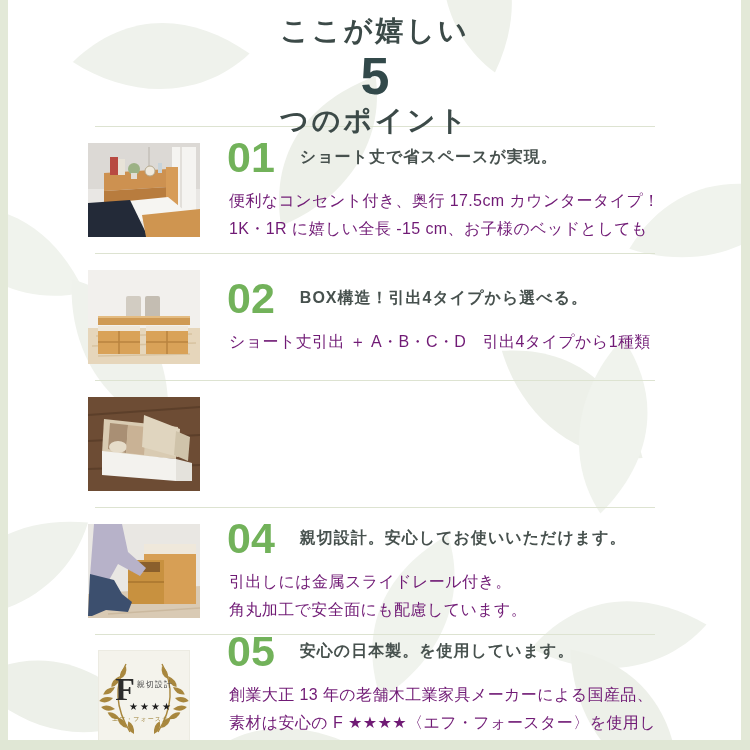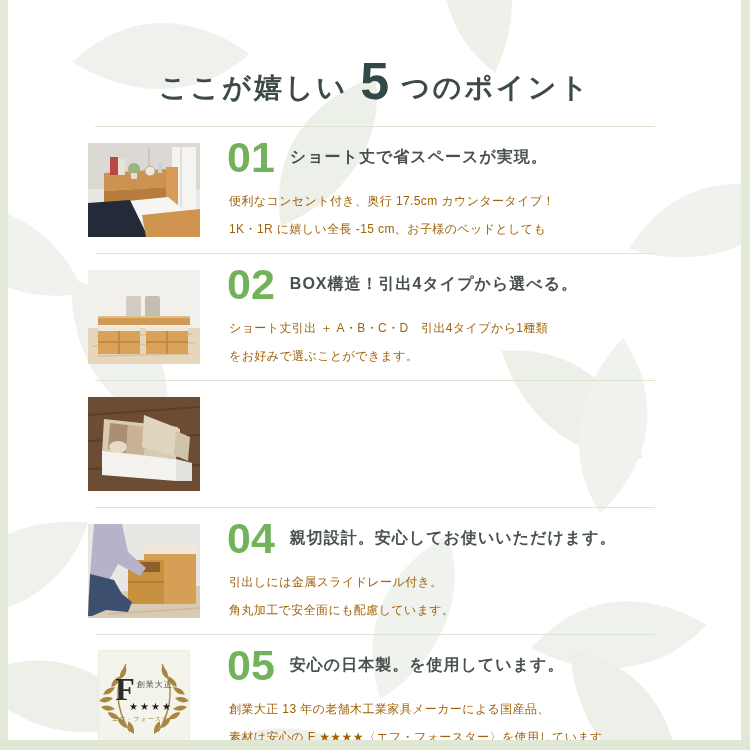--- a/index.html
+++ b/index.html
@@ -11,33 +11,33 @@
   
   .edge{position:absolute;background:#e3e9d8;z-index:3;}
   .edge.left{left:0;top:0;width:8px;height:750px;}
   .edge.right{right:0;top:0;width:9px;height:750px;}
   .edge.bottom{left:0;bottom:0;width:750px;height:10px;background:#e0e7d5;}
   
   svg.bgleaves{position:absolute;left:0;top:0;z-index:0;}
   
   .content{position:relative;z-index:2;padding-top:26px;}
   .header{
-    height:62px;display:flex;align-items:flex-end;justify-content:center;gap:12px;
-    color:#3c4a48;font-weight:bold;font-size:28px;letter-spacing:3px;
+    height:62px;display:flex;align-items:center;justify-content:center;
+    color:#3c4a48;font-weight:bold;font-size:28px;letter-spacing:3px;flex-direction:column;
   }
   .header .big{font-size:52px;color:#32494a;letter-spacing:0;line-height:1;}
   .rule{width:560px;margin:0 auto;height:0;border-top:1px solid #dde3d1;}
   .point{margin-left:88px;width:574px;height:126px;display:flex;align-items:center;gap:27px;}
   .thumb{width:112px;height:96px;flex:0 0 auto;display:flex;align-items:center;justify-content:center;}
   .thumb svg{display:block;}
   .pbody{flex:1;}
-  .trow{display:flex;align-items:center;gap:15px;}
+  .trow{display:flex;align-items:center;gap:25px;}
   .num{font-size:43px;font-weight:bold;color:#72b25a;line-height:1;font-family:"Liberation Sans",sans-serif;}
   .ttl{font-size:16px;color:#47514e;font-weight:600;letter-spacing:1px;}
-  .desc{margin:8px 0 0 2px;font-size:12px;color:#a16207;line-height:28px;letter-spacing:0.4px;}
+  .desc{margin:8px 0 0 2px;font-size:16px;color:#701a75;line-height:28px;letter-spacing:0.4px;}
   
   .badge{width:92px;height:96px;background:#f4f3ec;position:relative;box-shadow:0 0 0 1px #ecebe2 inset;}
   .badge svg.laurel{position:absolute;left:0;top:0;}
   .badge-text{position:absolute;left:0;top:0;width:100%;height:100%;display:flex;flex-direction:column;align-items:center;justify-content:center;}
   .badge-row1{display:flex;align-items:flex-start;gap:2px;margin-top:4px;}
   .badge-f{font-family:"Liberation Serif","DejaVu Serif",serif;font-size:32px;line-height:0.9;color:#2c2c2c;font-weight:bold;}
   .badge-q{font-size:8px;color:#4a4a4a;margin-top:4px;letter-spacing:1px;}
   .badge-stars{font-size:10px;color:#1e1e1e;letter-spacing:2px;margin-left:14px;margin-top:-2px;}
   .badge-reading{font-size:6px;color:#9d8238;margin-top:3px;letter-spacing:1px;}
 </style>
@@ -146,21 +146,20 @@
         </g>
       </svg>
     </div>
     <div class="pbody">
       <div class="trow">
         <span class="num">02</span>
         <span class="ttl">BOX構造！引出4タイプから選べる。</span>
       </div>
       <p class="desc">
         <span>ショート丈引出 ＋ A・B・C・D　引出4タイプから1種類</span><br>
-        <span>をお好みで選ぶことができます。</span>
       </p>
     </div>
   </section>
 
   <div class="rule"></div>
 
   <section class="point">
     <div class="thumb">
       <svg width="112" height="94" viewBox="0 0 112 94">
         <rect width="112" height="94" fill="#6d4c34"></rect>
@@ -242,21 +241,21 @@
             <use href="#glf" transform="translate(15,48) rotate(-8)"></use>
             <use href="#glf" transform="translate(17,59) rotate(12)"></use>
             <use href="#glf" transform="translate(22,69) rotate(32)"></use>
             <use href="#glf" transform="translate(29,78) rotate(52)"></use>
             <use href="#glf" transform="translate(36,84) rotate(70)"></use>
           </g>
         </svg>
         <div class="badge-text">
           <div class="badge-row1">
             <span class="badge-f">F</span>
-            <span class="badge-q">創業大正</span>
+            <span class="badge-q">親切設計</span>
           </div>
           <div class="badge-stars">★★★★</div>
           <div class="badge-reading">エフ・フォースター</div>
         </div>
       </div>
     </div>
     <div class="pbody">
       <div class="trow">
         <span class="num">05</span>
         <span class="ttl">安心の日本製。を使用しています。</span>

